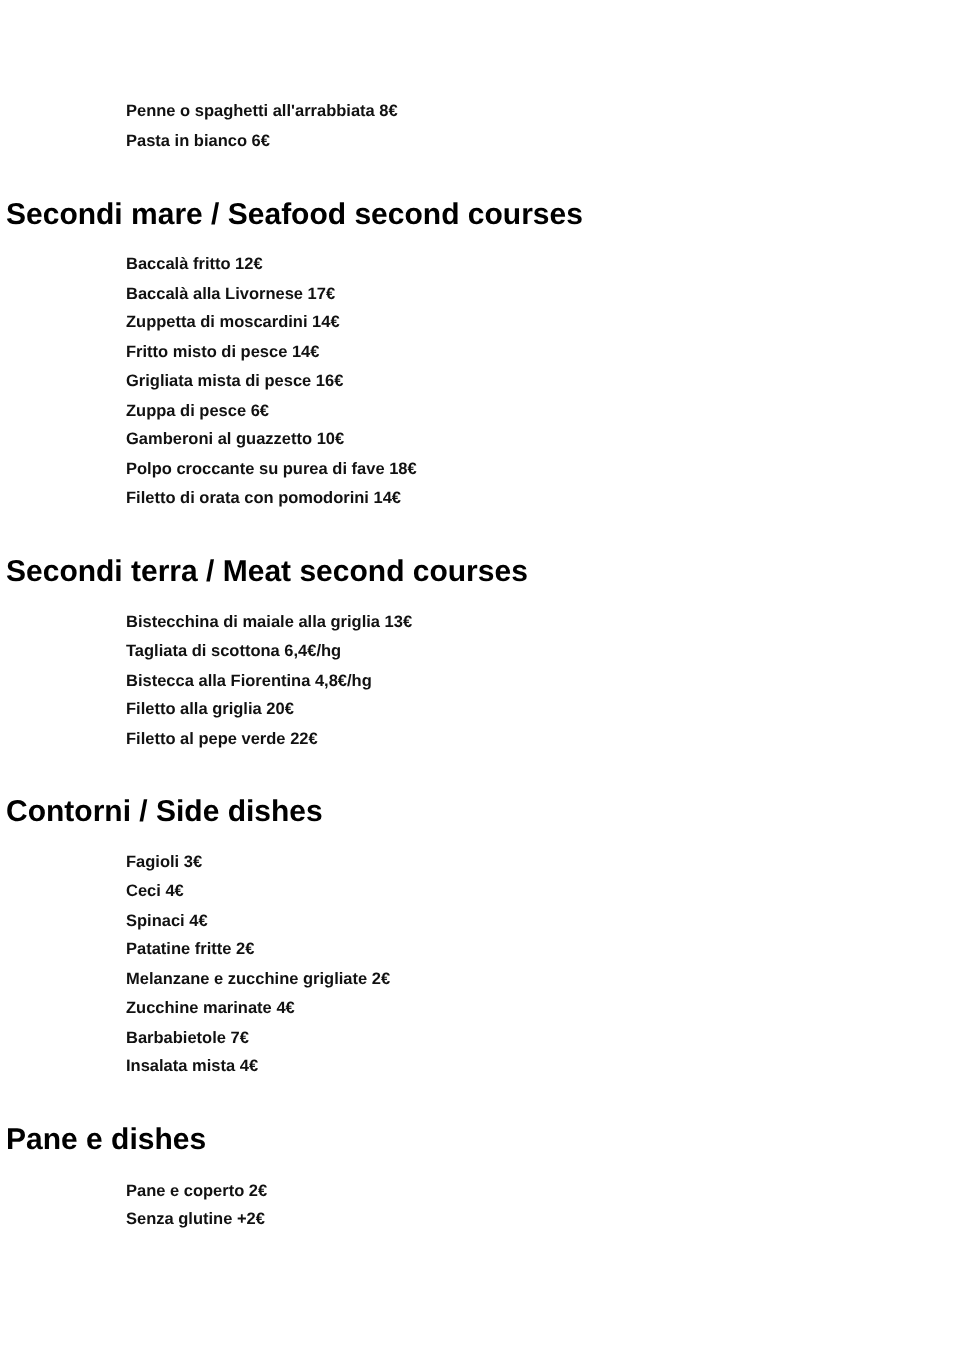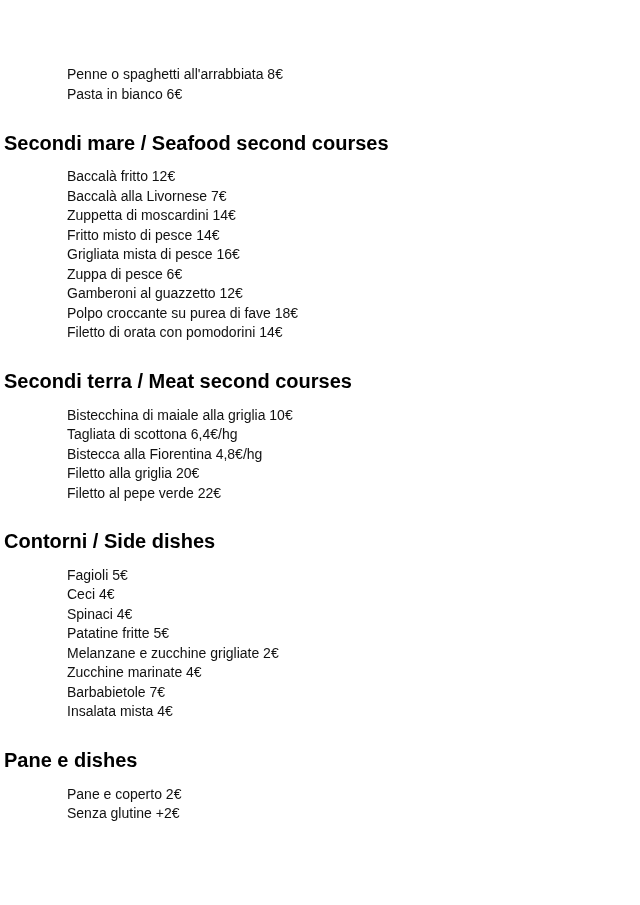--- a/index.html
+++ b/index.html
@@ -1,57 +1,57 @@
 <!DOCTYPE html>
 <html><head>
   <meta charset="utf-8">
   <style>
     html, body { margin: 0; padding: 0; background: #ffffff; }
     body {
       width: 640px; height: 905px; position: relative; overflow: hidden;
       font-family: "Liberation Sans", sans-serif; color: #000000;
     }
     .item {
-      position: absolute; left: 67px;
-      font-size: 14px; line-height: 14px; white-space: nowrap; color: #111111;
+      position: absolute; left: 84px;
+      font-size: 11px; line-height: 14px; white-space: nowrap; color: #111111; font-weight: bold;
     }
     .heading {
       position: absolute; left: 4px; width: 640px; text-align: left;
       font-size: 20px; font-weight: bold; line-height: 24px; white-space: nowrap; color: #000000;
     }
   </style>
 </head>
 <body>
 
 <div class="item" style="top:67px">Penne o spaghetti all'arrabbiata 8€</div>
 <div class="item" style="top:87px">Pasta in bianco 6€</div>
 
 <div class="heading" style="top:131px">Secondi mare / Seafood second courses</div>
 <div class="item" style="top:169px">Baccalà fritto 12€</div>
-<div class="item" style="top:189px">Baccalà alla Livornese 7€</div>
+<div class="item" style="top:189px">Baccalà alla Livornese 17€</div>
 <div class="item" style="top:208px">Zuppetta di moscardini 14€</div>
 <div class="item" style="top:228px">Fritto misto di pesce 14€</div>
 <div class="item" style="top:247px">Grigliata mista di pesce 16€</div>
 <div class="item" style="top:267px">Zuppa di pesce 6€</div>
-<div class="item" style="top:286px">Gamberoni al guazzetto 12€</div>
+<div class="item" style="top:286px">Gamberoni al guazzetto 10€</div>
 <div class="item" style="top:306px">Polpo croccante su purea di fave 18€</div>
 <div class="item" style="top:325px">Filetto di orata con pomodorini 14€</div>
 
 <div class="heading" style="top:369px">Secondi terra / Meat second courses</div>
-<div class="item" style="top:408px">Bistecchina di maiale alla griglia 10€</div>
+<div class="item" style="top:408px">Bistecchina di maiale alla griglia 13€</div>
 <div class="item" style="top:427px">Tagliata di scottona 6,4€/hg</div>
 <div class="item" style="top:447px">Bistecca alla Fiorentina 4,8€/hg</div>
 <div class="item" style="top:466px">Filetto alla griglia 20€</div>
 <div class="item" style="top:486px">Filetto al pepe verde 22€</div>
 
 <div class="heading" style="top:529px">Contorni / Side dishes</div>
-<div class="item" style="top:568px">Fagioli 5€</div>
+<div class="item" style="top:568px">Fagioli 3€</div>
 <div class="item" style="top:587px">Ceci 4€</div>
 <div class="item" style="top:607px">Spinaci 4€</div>
-<div class="item" style="top:626px">Patatine fritte 5€</div>
+<div class="item" style="top:626px">Patatine fritte 2€</div>
 <div class="item" style="top:646px">Melanzane e zucchine grigliate 2€</div>
 <div class="item" style="top:665px">Zucchine marinate 4€</div>
 <div class="item" style="top:685px">Barbabietole 7€</div>
 <div class="item" style="top:704px">Insalata mista 4€</div>
 
 <div class="heading" style="top:748px">Pane e dishes</div>
 <div class="item" style="top:787px">Pane e coperto 2€</div>
 <div class="item" style="top:806px">Senza glutine +2€</div>
 
 </body></html>

